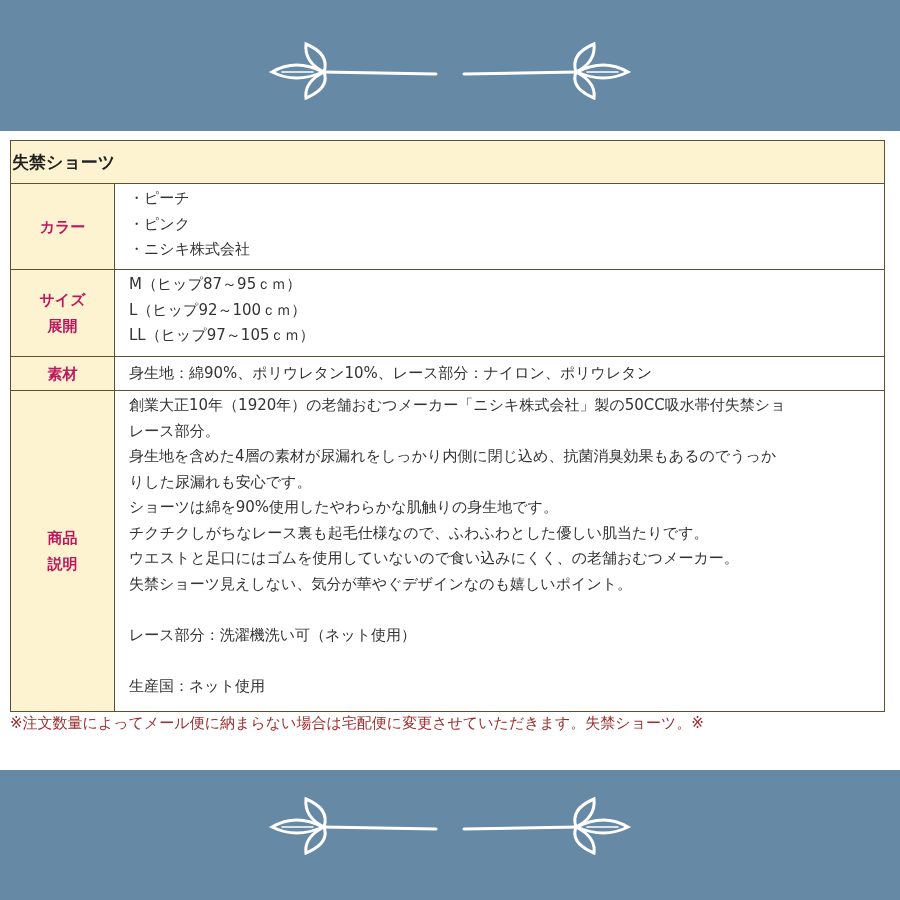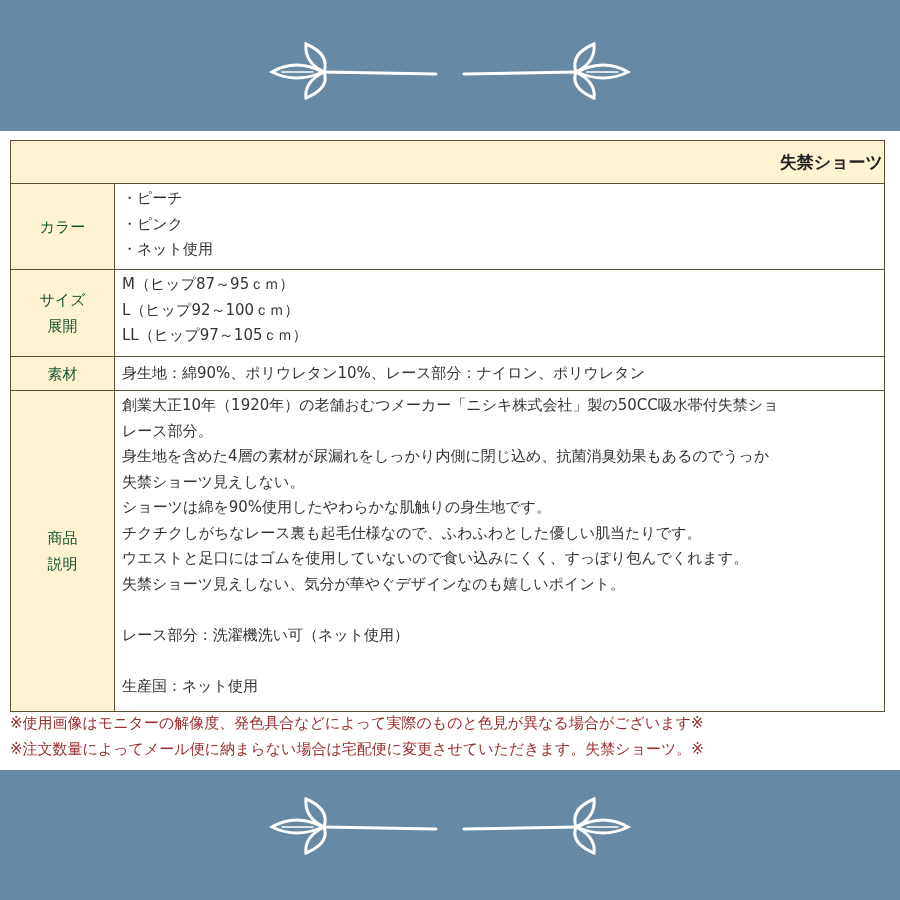--- a/index.html
+++ b/index.html
@@ -10,23 +10,23 @@
   .band.bottom { top:770px; height:130px; }
   .ornament { position:absolute; }
   .band.top .ornament.left { left:268px; top:40px; }
   .band.top .ornament.right { left:460px; top:40px; }
   .band.bottom .ornament.left { left:268px; top:25px; }
   .band.bottom .ornament.right { left:460px; top:25px; }
 
   table.spec { position:absolute; left:10px; top:140px; width:875px; border-collapse:collapse;
                font-size:15px; color:#333; }
   table.spec td, table.spec th { border:1.5px solid #5a5036; }
-  th.title { background:#fdf3d1; height:40px; font-size:17px; font-weight:bold; color:#222; text-align:right; }
-  td.label { background:#fdf3d1; width:101px; text-align:center; font-weight:normal; color:#14532d; font-size:15px; line-height:26px; }
-  td.value { background:#ffffff; padding:2px 6px 2px 7px; line-height:25.5px; vertical-align:top; }
+  th.title { background:#fdf3d1; height:40px; font-size:17px; font-weight:bold; color:#222; text-align:left; }
+  td.label { background:#fdf3d1; width:101px; text-align:center; font-weight:bold; color:#be185d; font-size:15px; line-height:26px; }
+  td.value { background:#ffffff; padding:2px 6px 2px 14px; line-height:25.5px; vertical-align:top; }
   .line { display:block; white-space:nowrap; }
   .blank { display:block; height:25.5px; }
   .notes { position:absolute; left:10px; top:710px; font-size:15px; color:#9b2d2d; line-height:26px; }
   .note { display:block; white-space:nowrap; }
 </style>
 </head>
 <body>
 
 <div class="band top">
   <svg class="ornament left" width="172" height="60" viewBox="0 0 172 60">
@@ -52,21 +52,21 @@
 <table class="spec">
   <tbody>
       <tr>
     <th class="title" colspan="2">失禁ショーツ</th>
   </tr>
   <tr style="height:86px;">
     <td class="label">カラー</td>
     <td class="value">
       <span class="line">・ピーチ</span>
       <span class="line">・ピンク</span>
-      <span class="line">・ネット使用</span>
+      <span class="line">・ニシキ株式会社</span>
     </td>
   </tr>
   <tr style="height:87px;">
     <td class="label">
       <span class="line">サイズ</span>
       <span class="line">展開</span>
     </td>
     <td class="value">
       <span class="line">M（ヒップ87～95ｃｍ）</span>
       <span class="line">L（ヒップ92～100ｃｍ）</span>
@@ -79,36 +79,35 @@
   </tr>
   <tr style="height:321px;">
     <td class="label">
       <span class="line">商品</span>
       <span class="line">説明</span>
     </td>
     <td class="value">
       <span class="line">創業大正10年（1920年）の老舗おむつメーカー「ニシキ株式会社」製の50CC吸水帯付失禁ショ</span>
       <span class="line">レース部分。</span>
       <span class="line">身生地を含めた4層の素材が尿漏れをしっかり内側に閉じ込め、抗菌消臭効果もあるのでうっか</span>
-      <span class="line">失禁ショーツ見えしない。</span>
+      <span class="line">りした尿漏れも安心です。</span>
       <span class="line">ショーツは綿を90%使用したやわらかな肌触りの身生地です。</span>
       <span class="line">チクチクしがちなレース裏も起毛仕様なので、ふわふわとした優しい肌当たりです。</span>
-      <span class="line">ウエストと足口にはゴムを使用していないので食い込みにくく、すっぽり包んでくれます。</span>
+      <span class="line">ウエストと足口にはゴムを使用していないので食い込みにくく、の老舗おむつメーカー。</span>
       <span class="line">失禁ショーツ見えしない、気分が華やぐデザインなのも嬉しいポイント。</span>
       <span class="blank"></span>
       <span class="line">レース部分：洗濯機洗い可（ネット使用）</span>
       <span class="blank"></span>
       <span class="line">生産国：ネット使用</span>
     </td>
   </tr>
 </tbody>
   </table>
 
 <div class="notes">
-  <span class="note">※使用画像はモニターの解像度、発色具合などによって実際のものと色見が異なる場合がございます※</span>
   <span class="note">※注文数量によってメール便に納まらない場合は宅配便に変更させていただきます。失禁ショーツ。※</span>
 </div>
 
 <div class="band bottom">
   <svg class="ornament left" width="172" height="60" viewBox="0 0 172 60">
     <g fill="none" stroke="#ffffff" stroke-width="3" stroke-linecap="round">
       <line x1="55" y1="32" x2="168" y2="34"></line>
       <path d="M4 32 Q28 18 55 32 Q28 44 4 32 Z"></path>
       <line x1="14" y1="32" x2="45" y2="32" stroke-width="1.5"></line>
       <path d="M38 4 Q62 14 56 32 Q36 22 38 4 Z"></path>

